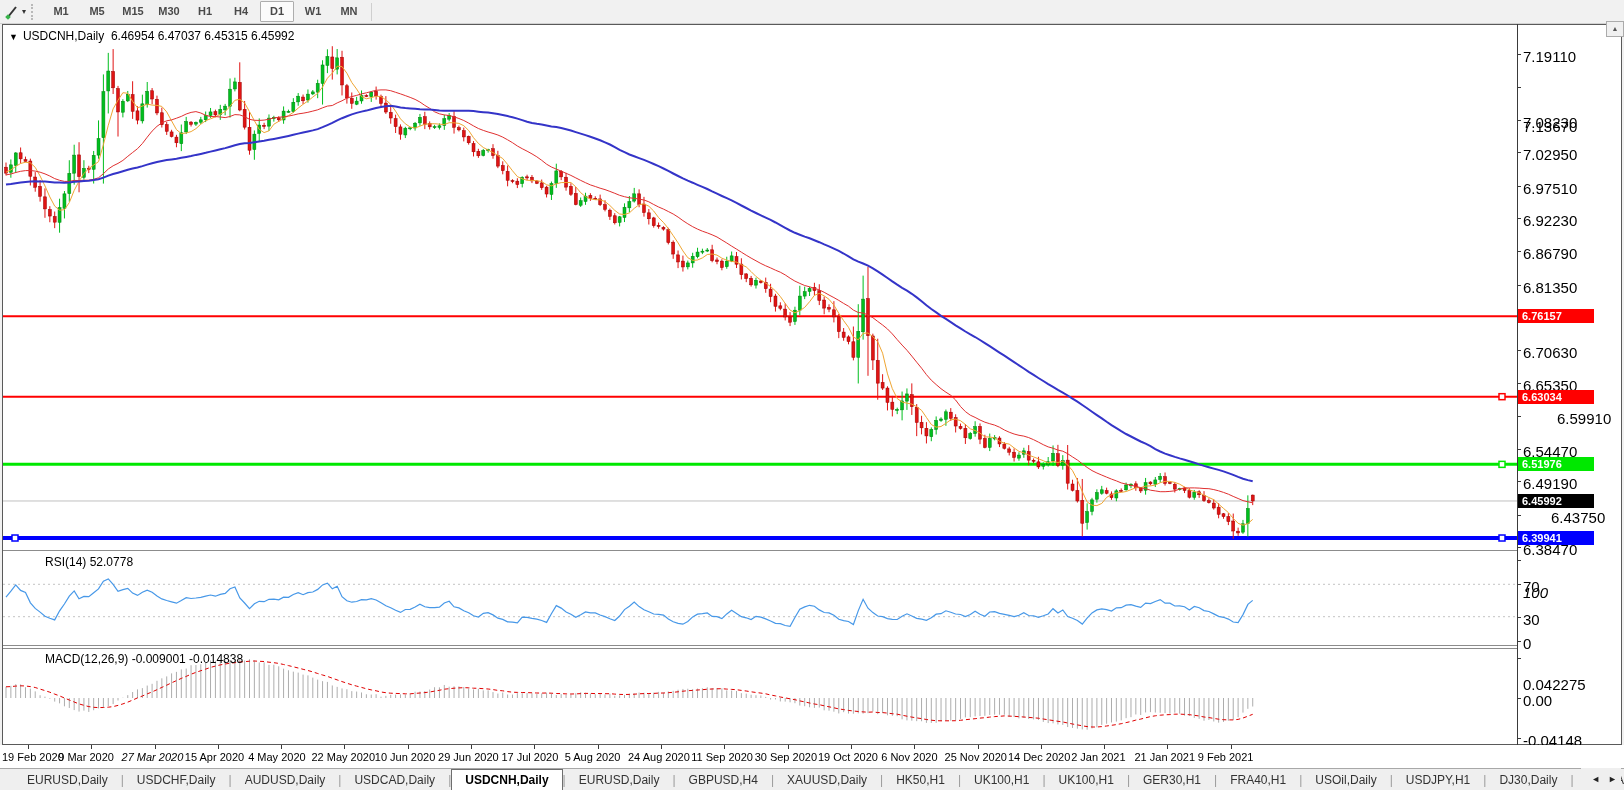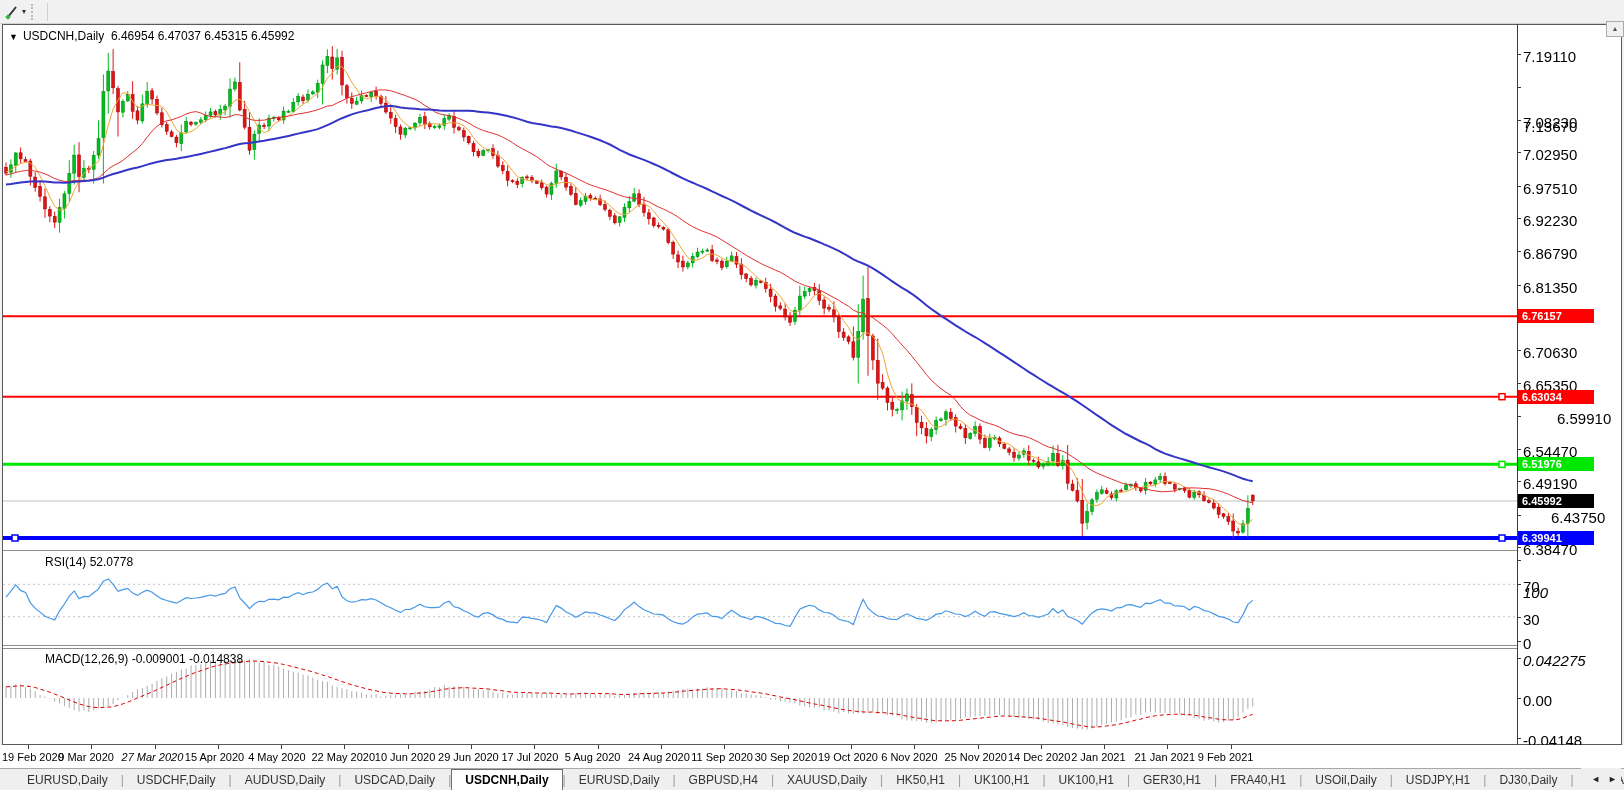--- a/index.html
+++ b/index.html
@@ -53,20 +53,31 @@
     <div class="tool-group">
       <span style="display:inline-block;width:16px;height:16px;">
         <svg width="16" height="16" style="position:static;">
           <path d="M4 13 L12 3" stroke="#333" stroke-width="2" fill="none"></path>
           <rect x="2" y="11" width="4" height="4" transform="rotate(45 4 13)" fill="#37B34A"></rect>
         </svg>
       </span>
       <span class="caret">▾</span>
     </div>
     <div class="grip"></div>
+    <div style="display:flex;align-items:center;">
+        <div class="tfbtn">M1</div>
+        <div class="tfbtn">M5</div>
+        <div class="tfbtn">M15</div>
+        <div class="tfbtn">M30</div>
+        <div class="tfbtn">H1</div>
+        <div class="tfbtn">H4</div>
+        <div class="tfbtn active">D1</div>
+        <div class="tfbtn">W1</div>
+        <div class="tfbtn">MN</div>
+      </div>
     <div class="vsep"></div>
   </div>
 
   <div class="chart-window"></div>
 
   <div class="chart-title">
     <span class="tri">▼</span><span>USDCNH,Daily</span>&nbsp;&nbsp;<span>6.46954 6.47037 6.45315 6.45992</span>
   </div>
 
   <svg id="main-svg" width="1514" height="506" style="left:3px;top:45px;">
@@ -905,21 +916,21 @@
       <div class="badge" style="top: 493.982px; background: rgb(0, 0, 0); color: rgb(255, 255, 255);">6.45992</div>
       <div class="badge" style="top: 531.014px; background: rgb(0, 0, 255); color: rgb(255, 255, 255);">6.39941</div>
       <div class="axis-label" style="top: 584px; font-style: italic;">100</div>
       <div class="axis-tick" style="top: 560px;"></div>
       <div class="axis-label" style="top: 578px;">70</div>
       <div class="axis-tick" style="top: 584px;"></div>
       <div class="axis-label" style="top: 611px;">30</div>
       <div class="axis-tick" style="top: 617px;"></div>
       <div class="axis-label" style="top: 635px;">0</div>
       <div class="axis-tick" style="top: 641px;"></div>
-      <div class="axis-label" style="top: 652px; font-style: italic;">0.042275</div>
+      <div class="axis-label" style="top: 676px;">0.042275</div>
       <div class="axis-tick" style="top: 658px;"></div>
       <div class="axis-label" style="top: 692px;">0.00</div>
       <div class="axis-tick" style="top: 698px;"></div>
       <div class="axis-label" style="top: 732px;">-0.04148</div>
       <div class="axis-tick" style="top: 738px;"></div>
     </div>
   <div class="scrollup">▲</div>
 
   <div class="panel-label" style="left:7px;top:555px;">RSI(14) 52.0778</div>
   <div class="panel-label" style="left:7px;top:652px;">MACD(12,26,9) -0.009001 -0.014838</div>

